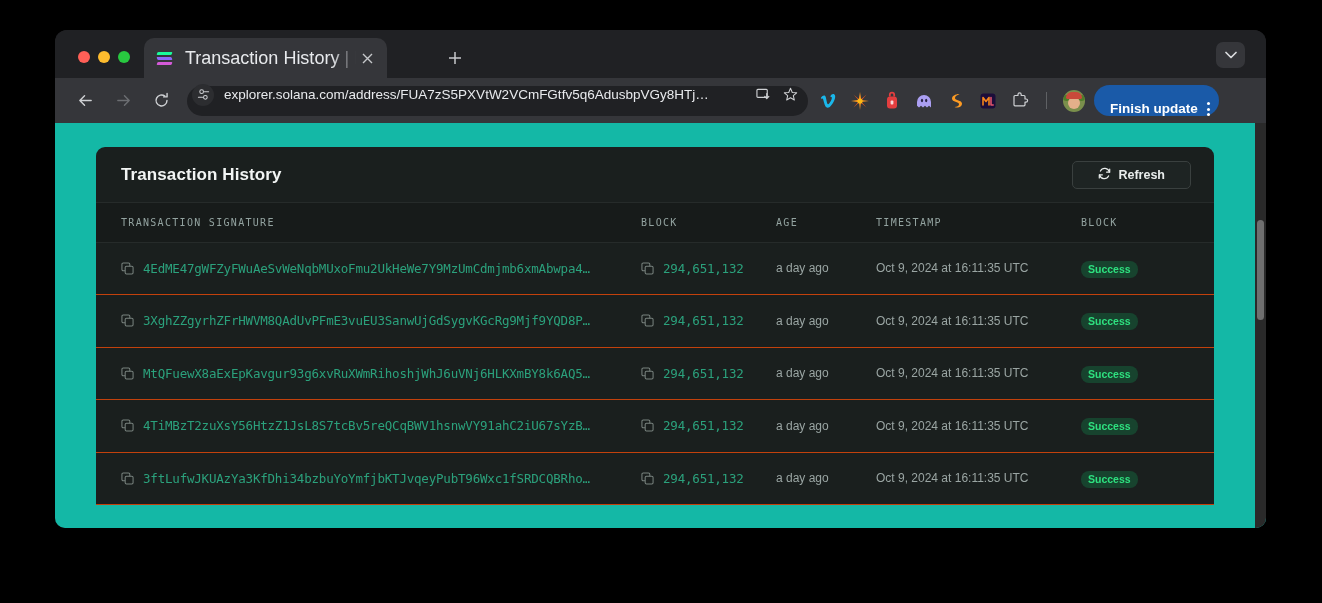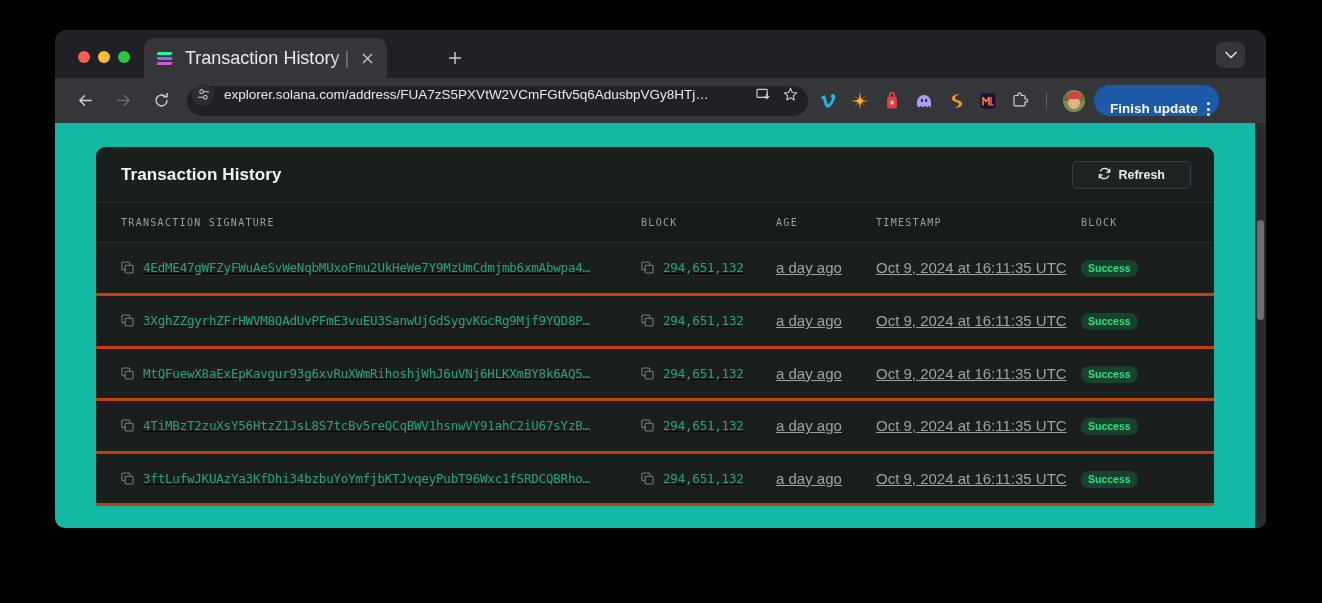--- a/index.html
+++ b/index.html
@@ -242,23 +242,22 @@
     font-family: "DejaVu Sans Mono", monospace;
     font-size: 10px;
     letter-spacing: 1.3px;
     font-weight: normal;
     padding: 0;
     border-bottom: 1px solid #262b2a;
   }
   table.txs tbody tr { height: 52.5px; }
   table.txs td {
     padding: 0;
-    border-bottom: 3px solid #c2410c;
+    border-bottom: 1px solid #c2410c;
     vertical-align: middle;
-    text-decoration: underline;
   }
   .col-sig { width: 545px; padding-left: 25px !important; }
   .col-blk { width: 135px; }
   .col-age { width: 100px; }
   .col-ts  { width: 205px; }
   .col-res { width: auto; }
 
   .cell-inline {
     display: flex;
     align-items: center;
@@ -269,21 +268,21 @@
     font-size: 12.5px;
     color: #2ba17c;
     white-space: nowrap;
     overflow: hidden;
     text-overflow: ellipsis;
     letter-spacing: -0.2px;
   }
   .sig-text { max-width: 478px; }
   .age-text, .ts-text {
     color: #9aa5a3;
-    font-size: 15px;
+    font-size: 12px;
     margin-top: 36px;
   }
   .badge {
     display: inline-block;
     background: #17432e;
     color: #2ee07f;
     font-size: 10.5px;
     font-weight: bold;
     padding: 3px 7px 3.5px;
     border-radius: 8px;

